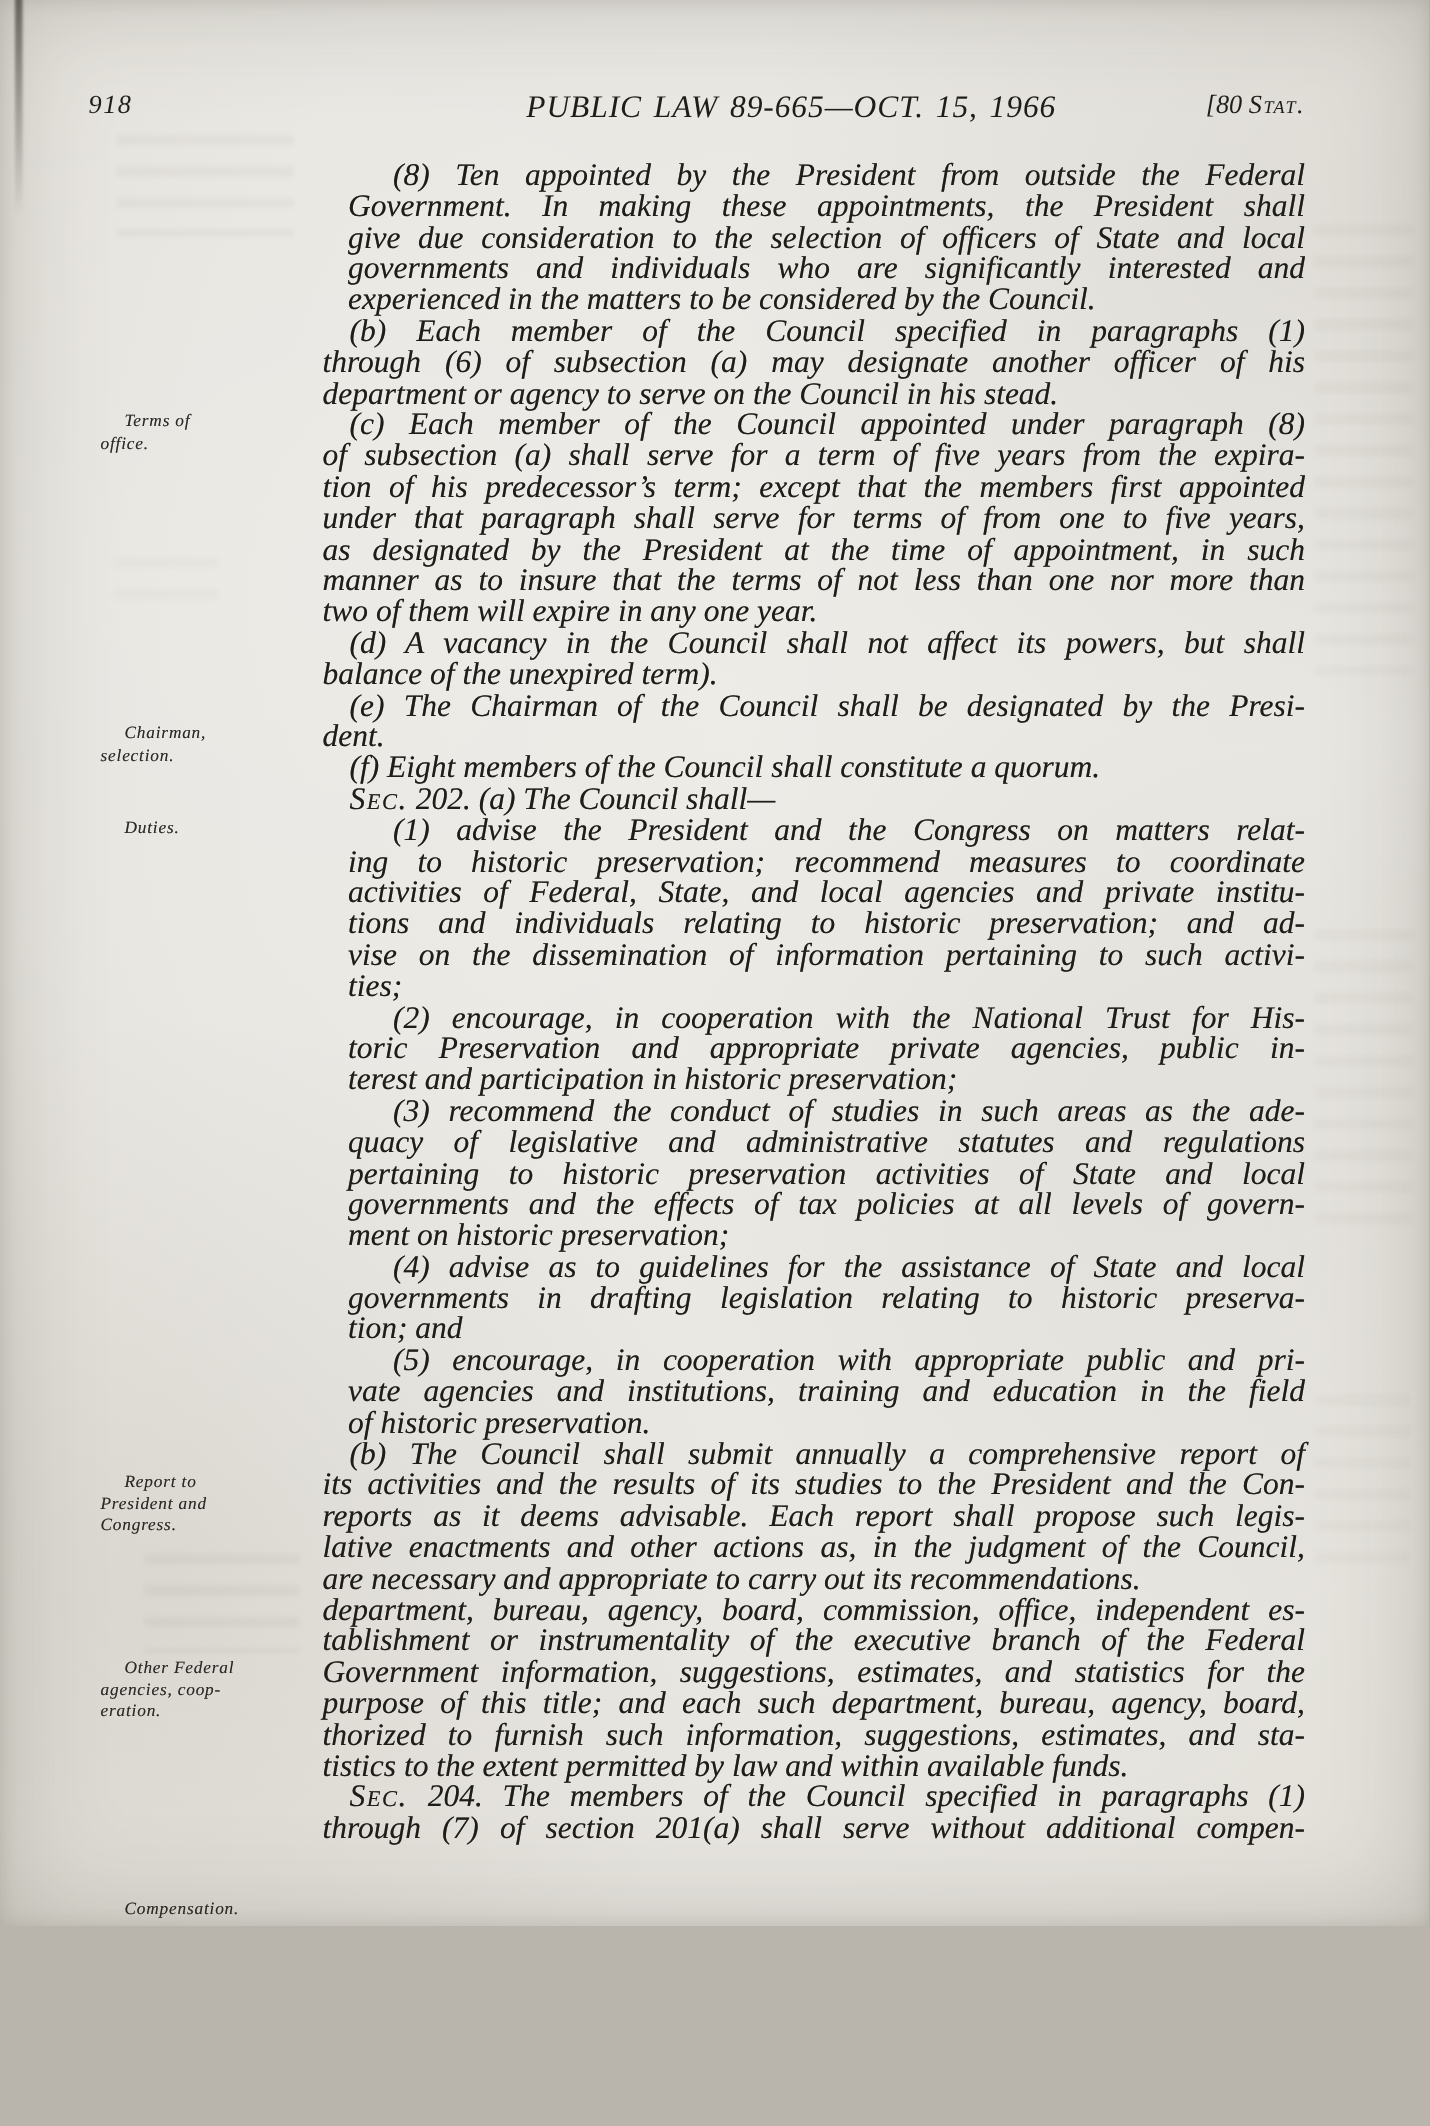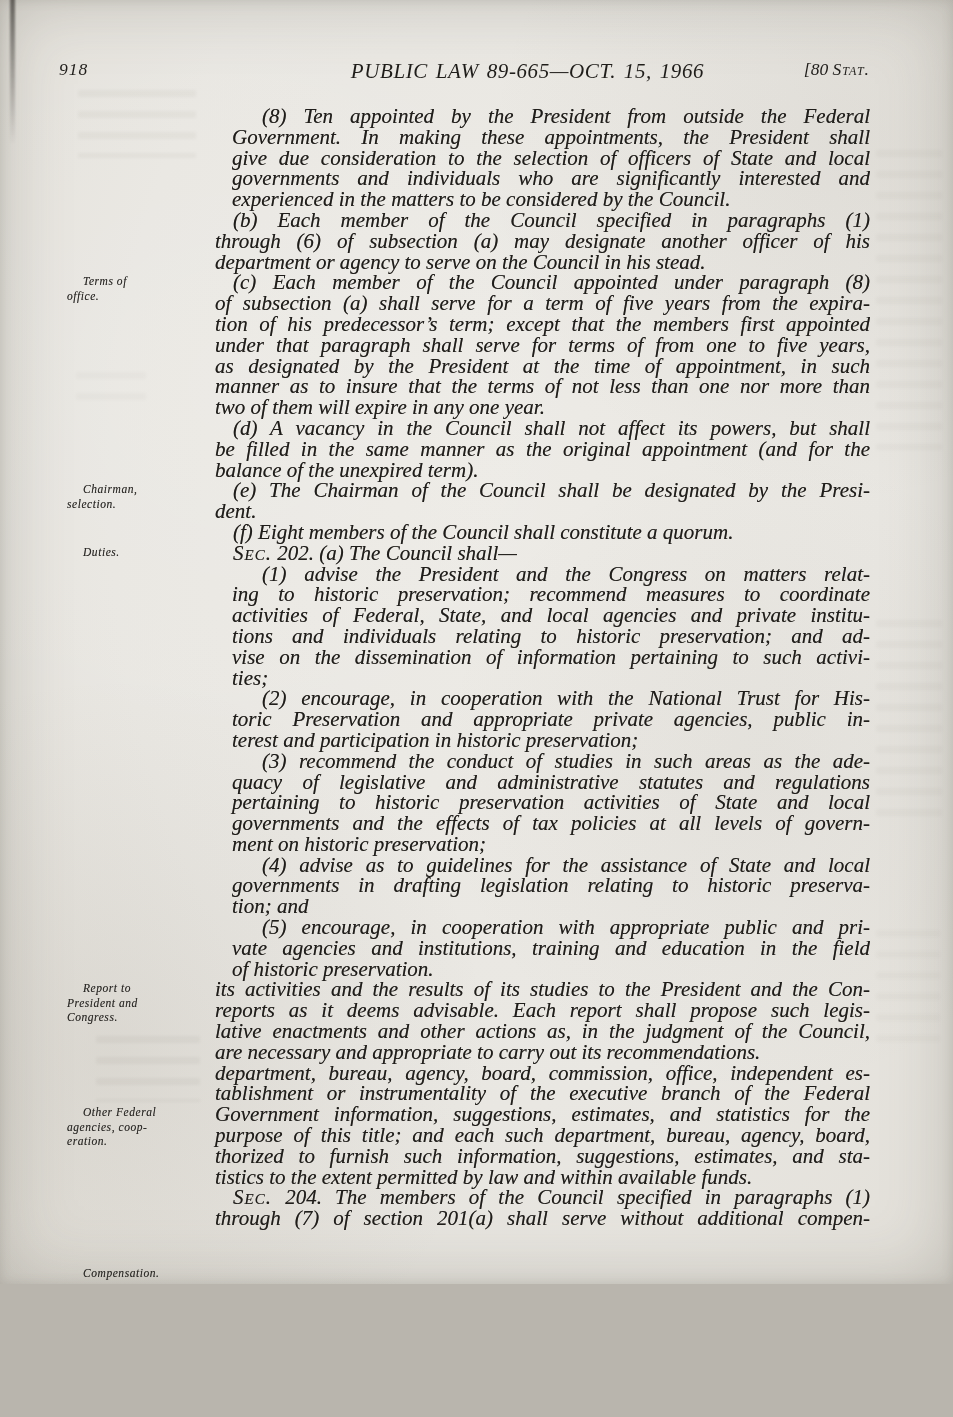--- a/index.html
+++ b/index.html
@@ -115,21 +115,20 @@
         <div class="ln first j">(c)  Each member of the Council appointed under paragraph (8)</div>
         <div class="ln j">of subsection (a) shall serve for a term of five years from the expira-</div>
         <div class="ln j">tion of his predecessor’s term; except that the members first appointed</div>
         <div class="ln j">under that paragraph shall serve for terms of from one to five years,</div>
         <div class="ln j">as designated by the President at the time of appointment, in such</div>
         <div class="ln j">manner as to insure that the terms of not less than one nor more than</div>
         <div class="ln">two of them will expire in any one year.</div>
       </div>
       <div class="para main">
         <div class="ln first j">(d)  A vacancy in the Council shall not affect its powers, but shall</div>
-        <div class="ln j">be filled in the same manner as the original appointment (and for the</div>
         <div class="ln">balance of the unexpired term).</div>
       </div>
       <div class="para main">
         <div class="ln first j">(e)  The Chairman of the Council shall be designated by the Presi-</div>
         <div class="ln">dent.</div>
       </div>
       <div class="para main">
         <div class="ln first">(f)  Eight members of the Council shall constitute a quorum.</div>
       </div>
       <div class="para main">
@@ -159,20 +158,21 @@
         <div class="ln first j">(4)  advise as to guidelines for the assistance of State and local</div>
         <div class="ln j">governments in drafting legislation relating to historic preserva-</div>
         <div class="ln">tion; and</div>
       </div>
       <div class="para sub">
         <div class="ln first j">(5)  encourage, in cooperation with appropriate public and pri-</div>
         <div class="ln j">vate agencies and institutions, training and education in the field</div>
         <div class="ln">of historic preservation.</div>
       </div>
       <div class="para main">
+        <div class="ln first j">(b)  The Council shall submit annually a comprehensive report of</div>
         <div class="ln j">its activities and the results of its studies to the President and the Con-</div>
         <div class="ln j">reports as it deems advisable.  Each report shall propose such legis-</div>
         <div class="ln j">lative enactments and other actions as, in the judgment of the Council,</div>
         <div class="ln">are necessary and appropriate to carry out its recommendations.</div>
       </div>
       <div class="para main">
         <div class="ln j">department, bureau, agency, board, commission, office, independent es-</div>
         <div class="ln j">tablishment or instrumentality of the executive branch of the Federal</div>
         <div class="ln j">Government information, suggestions, estimates, and statistics for the</div>
         <div class="ln j">purpose of this title; and each such department, bureau, agency, board,</div>

